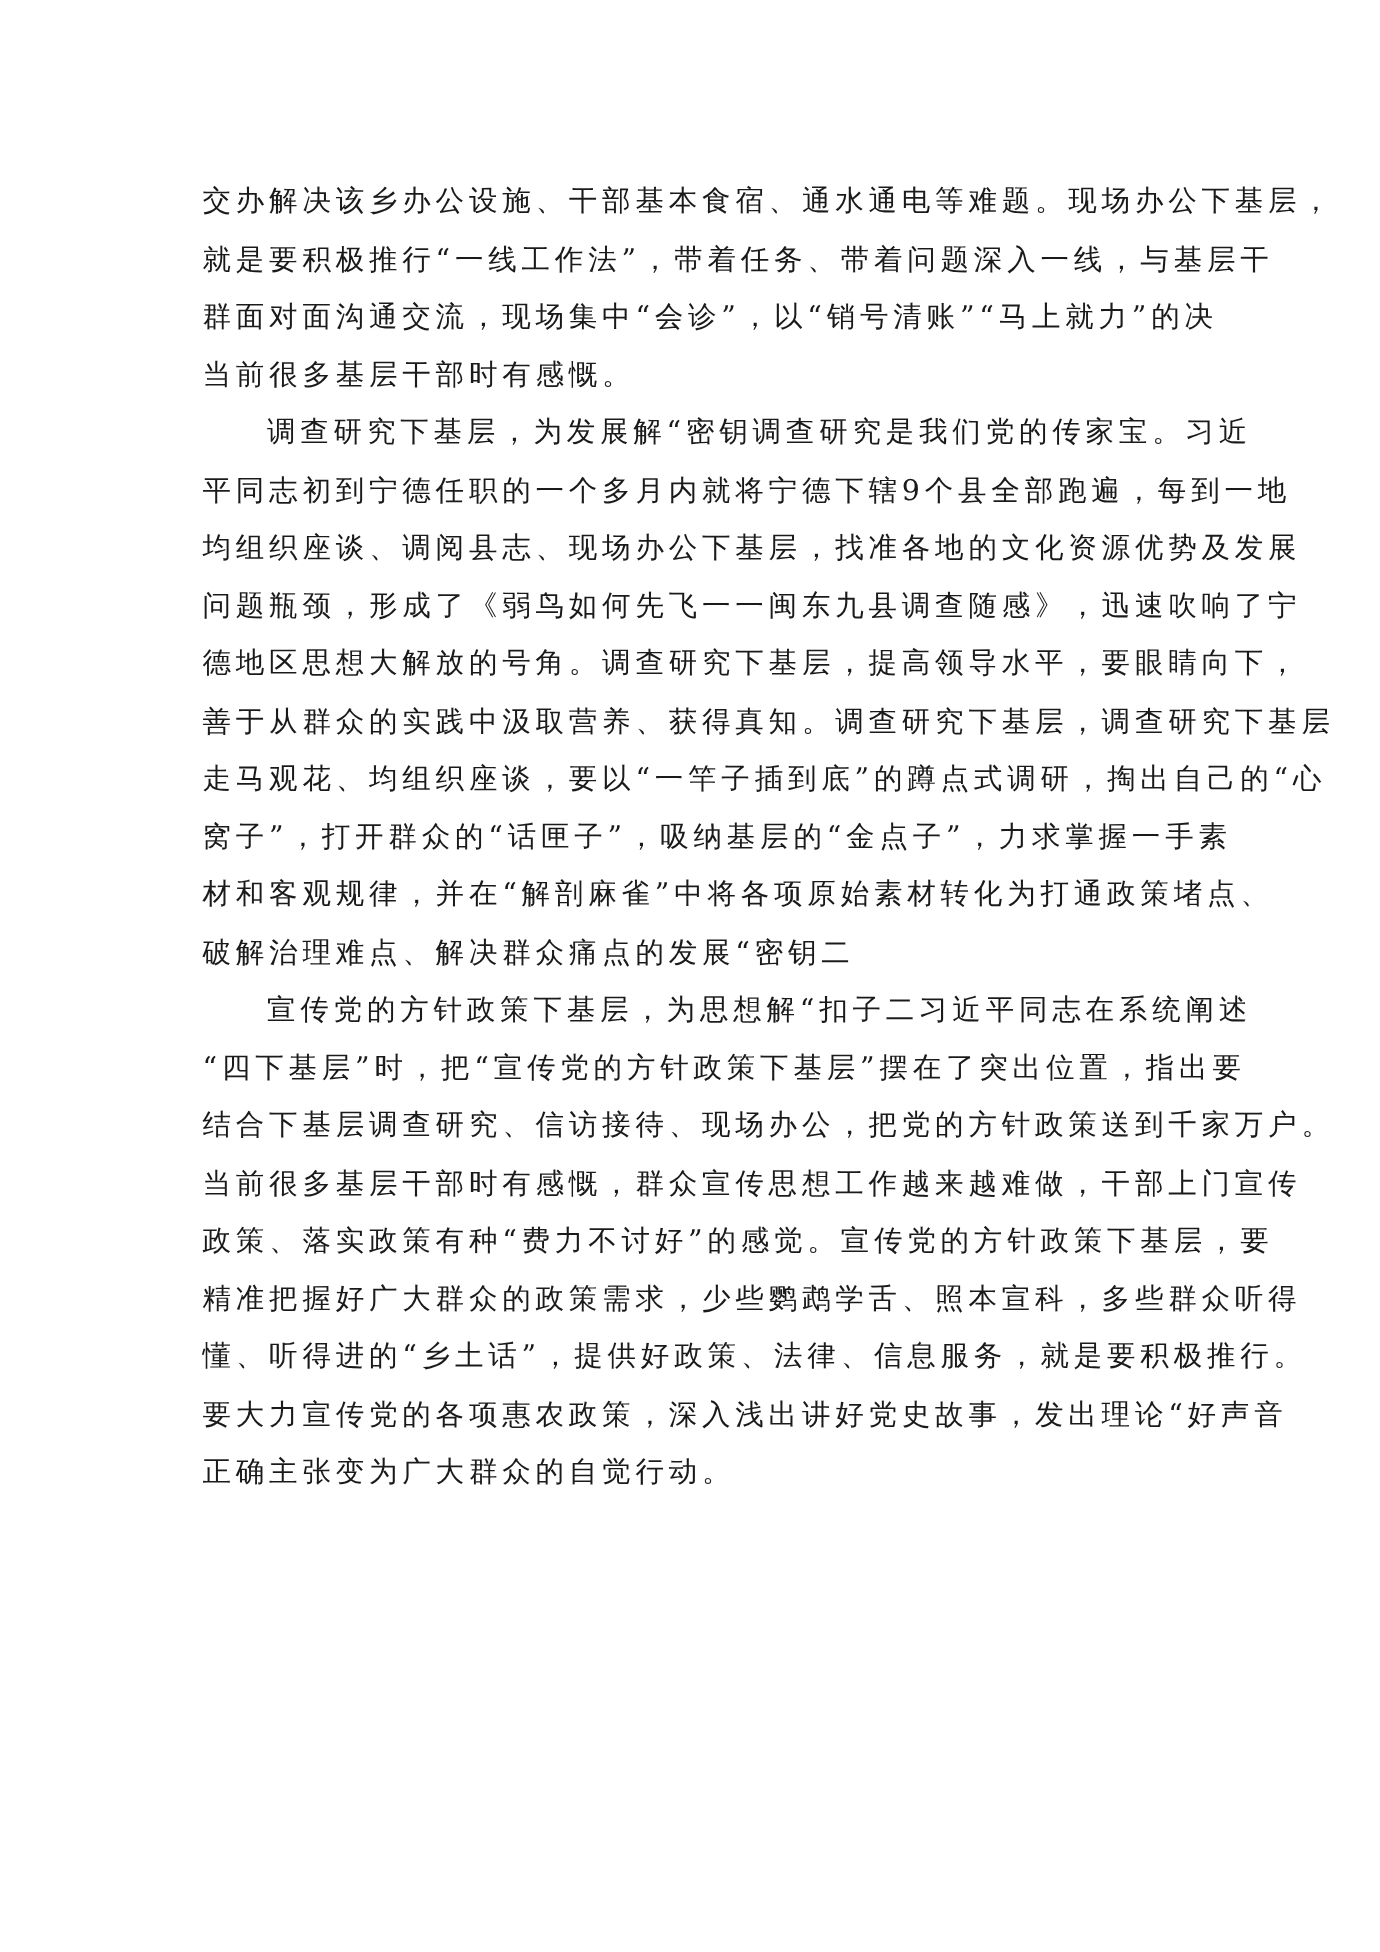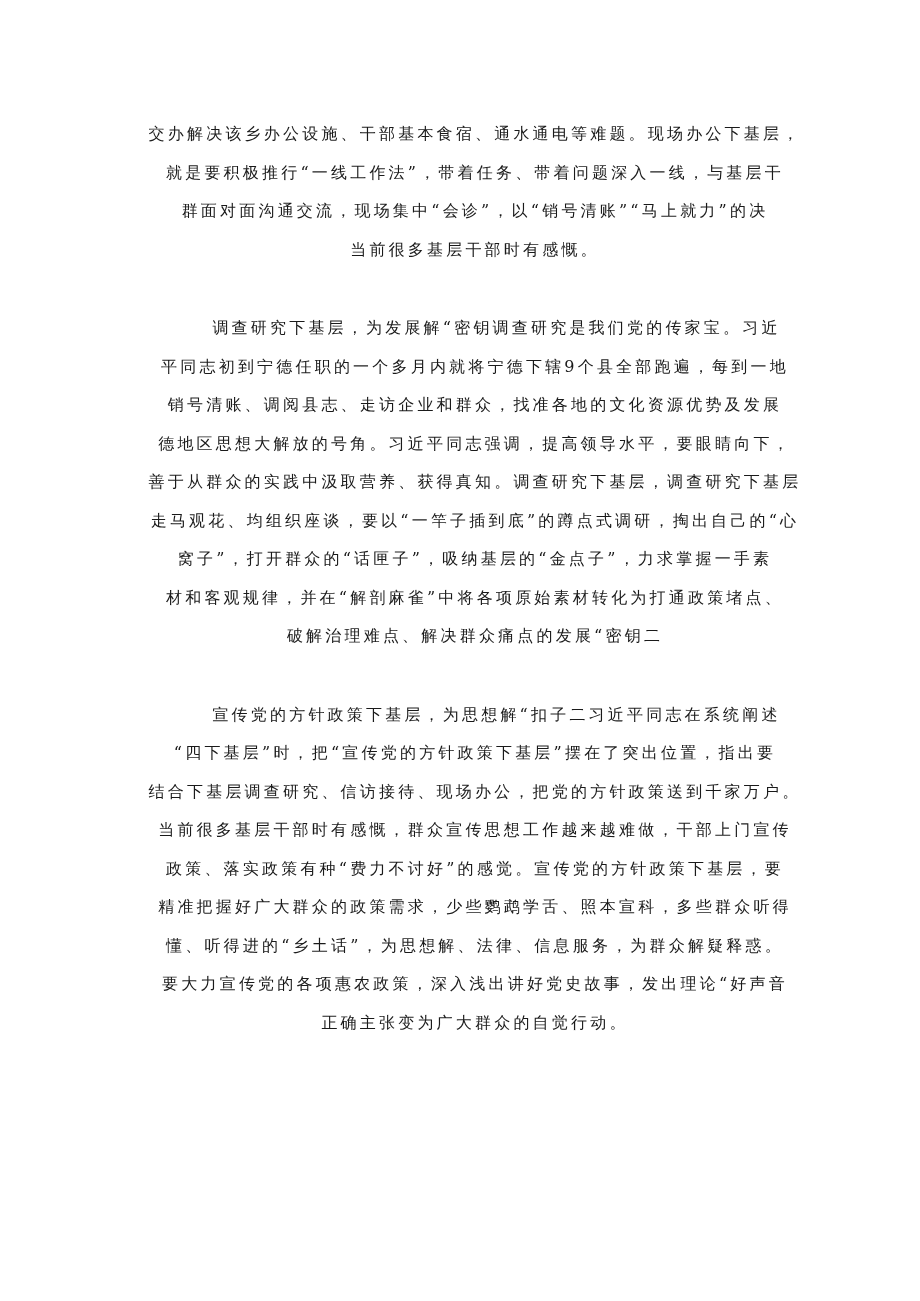--- a/index.html
+++ b/index.html
@@ -17,57 +17,56 @@
     }
     .page {
       position: absolute;
       left: 135px;
       top: 115px;
       width: 680px;
     }
     .line {
       height: 38.5px;
       line-height: 38.5px;
-      font-size: 16px;
+      font-size: 19px;
       letter-spacing: 3.2px;
       white-space: nowrap;
-      text-align: center;
     }
     .line.indent {
       padding-left: 43px;
-      margin-top: 40px;
     }
   </style>
 </head>
 <body>
 
 <div class="page">
   <div class="paragraph">
     <div class="line">交办解决该乡办公设施、干部基本食宿、通水通电等难题。现场办公下基层，</div>
     <div class="line">就是要积极推行“一线工作法”，带着任务、带着问题深入一线，与基层干</div>
     <div class="line">群面对面沟通交流，现场集中“会诊”，以“销号清账”“马上就力”的决</div>
     <div class="line">当前很多基层干部时有感慨。</div>
   </div>
 
   <div class="paragraph">
     <div class="line indent">调查研究下基层，为发展解“密钥调查研究是我们党的传家宝。习近</div>
     <div class="line">平同志初到宁德任职的一个多月内就将宁德下辖9个县全部跑遍，每到一地</div>
-    <div class="line">销号清账、调阅县志、走访企业和群众，找准各地的文化资源优势及发展</div>
-    <div class="line">德地区思想大解放的号角。习近平同志强调，提高领导水平，要眼睛向下，</div>
+    <div class="line">均组织座谈、调阅县志、现场办公下基层，找准各地的文化资源优势及发展</div>
+    <div class="line">问题瓶颈，形成了《弱鸟如何先飞一一闽东九县调查随感》，迅速吹响了宁</div>
+    <div class="line">德地区思想大解放的号角。调查研究下基层，提高领导水平，要眼睛向下，</div>
     <div class="line">善于从群众的实践中汲取营养、获得真知。调查研究下基层，调查研究下基层</div>
     <div class="line">走马观花、均组织座谈，要以“一竿子插到底”的蹲点式调研，掏出自己的“心</div>
     <div class="line">窝子”，打开群众的“话匣子”，吸纳基层的“金点子”，力求掌握一手素</div>
     <div class="line">材和客观规律，并在“解剖麻雀”中将各项原始素材转化为打通政策堵点、</div>
     <div class="line">破解治理难点、解决群众痛点的发展“密钥二</div>
   </div>
 
   <div class="paragraph">
     <div class="line indent">宣传党的方针政策下基层，为思想解“扣子二习近平同志在系统阐述</div>
     <div class="line">“四下基层”时，把“宣传党的方针政策下基层”摆在了突出位置，指出要</div>
     <div class="line">结合下基层调查研究、信访接待、现场办公，把党的方针政策送到千家万户。</div>
     <div class="line">当前很多基层干部时有感慨，群众宣传思想工作越来越难做，干部上门宣传</div>
     <div class="line">政策、落实政策有种“费力不讨好”的感觉。宣传党的方针政策下基层，要</div>
     <div class="line">精准把握好广大群众的政策需求，少些鹦鹉学舌、照本宣科，多些群众听得</div>
-    <div class="line">懂、听得进的“乡土话”，为思想解、法律、信息服务，为群众解疑释惑。</div>
+    <div class="line">懂、听得进的“乡土话”，提供好政策、法律、信息服务，就是要积极推行。</div>
     <div class="line">要大力宣传党的各项惠农政策，深入浅出讲好党史故事，发出理论“好声音</div>
     <div class="line">正确主张变为广大群众的自觉行动。</div>
   </div>
 </div>
 
 </body></html>

